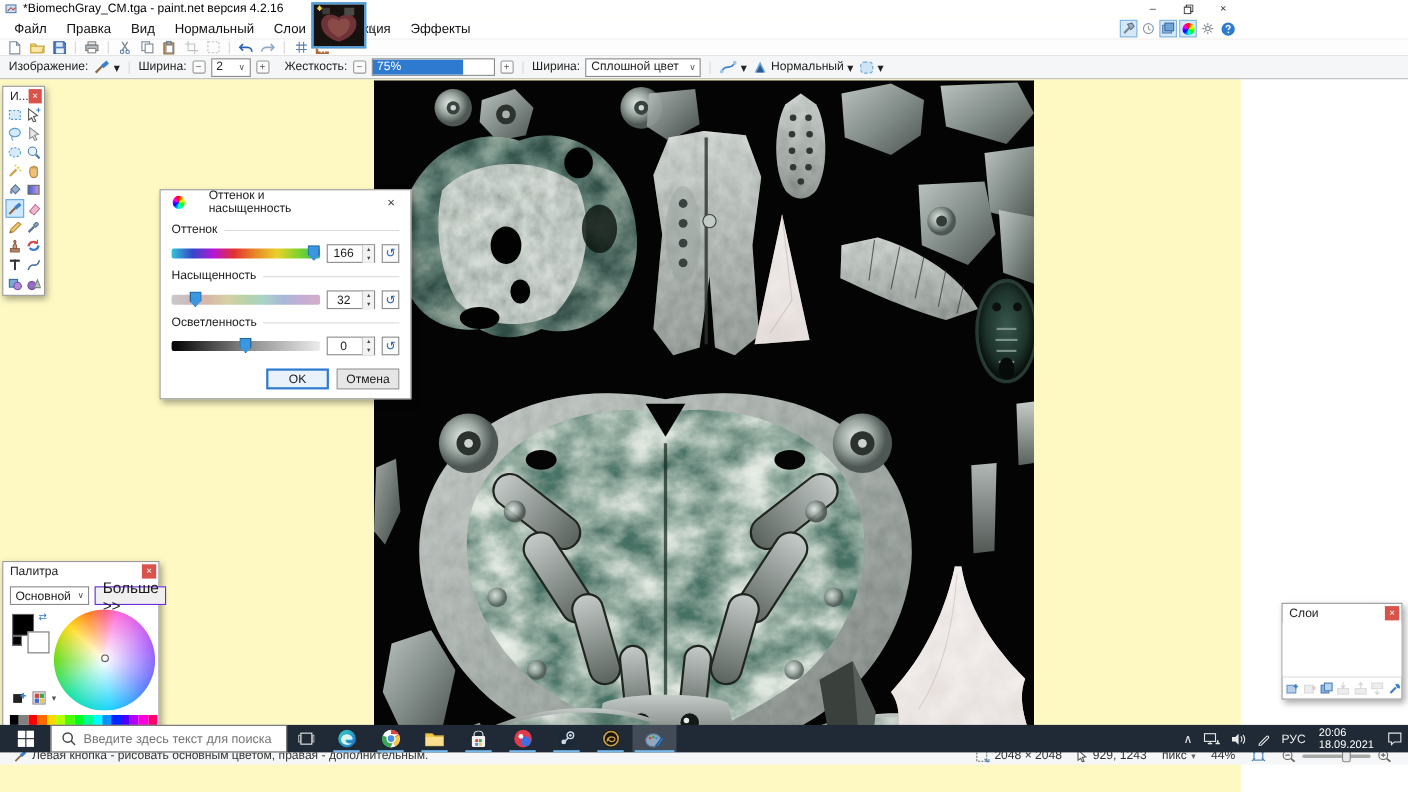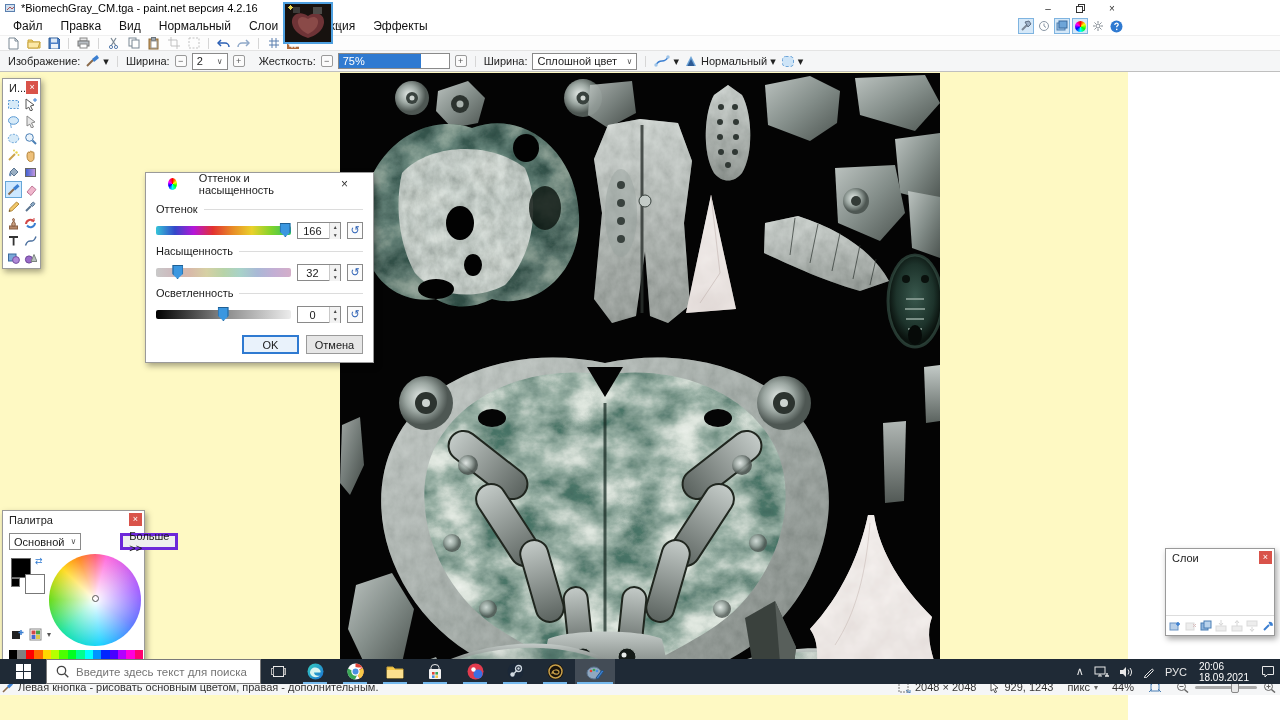--- a/index.html
+++ b/index.html
@@ -41,21 +41,21 @@
   .fwin-title { height:17px; display:flex; align-items:center; padding:0 2px 0 6px; font-size:11px; color:#222; }
   .fwin-title .sp { flex:1; }
   .xbtn { width:13px; height:13px; background:#d9534a; color:#fff; font-size:9px; line-height:12px; text-align:center; }
 
   
   .toolgrid { display:grid; grid-template-columns:17px 17px; justify-content:center; grid-auto-rows:17px; padding-bottom:2px; }
   .tool { display:flex; align-items:center; justify-content:center; border:1px solid transparent; }
   .tool.sel { background:#cde8ff; border-color:#66a7d8; }
 
   
-  .dlg-title { height:22px; display:flex; align-items:center; gap:22px; padding:0 22px; font-size:11px; }
+  .dlg-title { height:22px; display:flex; align-items:center; gap:22px; padding:0 11px; font-size:11px; }
   .dlg-title .sp { flex:1; }
   .dlg-x { font-size:12px; color:#333; padding:0 3px; }
   .dlg-body { padding:2px 10px 8px 10px; }
   .grp { display:flex; align-items:center; gap:6px; margin-top:6px; }
   .grp .rule { flex:1; height:1px; background:#dcdcdc; }
   .srow { display:flex; align-items:center; margin-top:7px; gap:6px; }
   .track { position:relative; width:146px; height:9px; border-radius:2px; }
   .track.hue { background:linear-gradient(90deg,#35c4d8,#3348c9,#b515d8,#e23131 42%,#e88a27,#ead12b,#7fd32c,#2dbf62); }
   .track.sat { background:linear-gradient(90deg,#c9c9c9,#cdb9bd,#d8b9a9,#d6d0a4,#b7d3a8,#a8d2c9,#a9b9d6,#c3aed4,#d4aec9); }
   .track.lig { background:linear-gradient(90deg,#000,#888,#ececec); }
@@ -64,21 +64,21 @@
   .spin .val { flex:1; text-align:center; padding-right:2px; font-size:11px; }
   .spin .ud { width:11px; display:flex; flex-direction:column; border-left:1px solid #c9c9c9; }
   .spin .ud span { height:8px; font-size:5px; line-height:8px; text-align:center; color:#444; background:#f2f2f2; }
   .rst { width:17px; height:17px; border:1px solid #8a8a8a; background:#fbfbfb; color:#2a5fb4; font-size:11px; display:flex; align-items:center; justify-content:center; }
   .dlgbtns { display:flex; justify-content:flex-end; gap:7px; margin-top:12px; }
   .pbtn { min-width:57px; height:19px; background:#e6e6e6; border:1px solid #9a9a9a; font-size:11px; display:flex; align-items:center; justify-content:center; }
   .pbtn.focus { border:2px solid #2f7ad1; background:#e9f2fb;text-align:right; }
 
   
   .palrow { display:flex; gap:5px; padding:5px 6px 2px 6px; }
-  .morebtn { height:17px; border:3px solid #6d28d9; background:#efefef; padding:0 6px; display:flex; align-items:center; font-size:11px;margin-left:34px; }
+  .morebtn { height:17px; border:1px solid #6d28d9; background:#efefef; padding:0 6px; display:flex; align-items:center; font-size:14px; }
   .palbody { position:relative; height:96px; }
   .fgsq { position:absolute; left:8px; top:6px; width:20px; height:20px; background:#000; border:1px solid #666; outline:1px solid #fff; }
   .bgsq { position:absolute; left:22px; top:22px; width:20px; height:20px; background:#fff; border:1px solid #777; }
   .fgsm { position:absolute; left:8px; top:26px; width:9px; height:9px; background:#000; border:1px solid #777; }
   .swap { position:absolute; left:32px; top:4px; color:#2f7ad1; font-size:9px; }
   .wheel { position:absolute; left:46px; top:2px; width:92px; height:92px; border-radius:50%;
      background:radial-gradient(circle at 50% 50%, rgba(255,255,255,1) 0%, rgba(255,255,255,.55) 35%, rgba(255,255,255,0) 78%),
      conic-gradient(from 15deg, #ff57d8, #9a4dff 17%, #4d6bff 30%, #00cfff 44%, #00e09a 58%, #59d800 71%, #ffd500 83%, #ff7a00 90%, #ff4d6b 96%, #ff57d8); }
   .wheelmark { position:absolute; left:43px; top:41px; width:7px; height:7px; border:1px solid #555; border-radius:50%; }
   .palicons { position:absolute; left:8px; top:76px; display:flex; gap:5px; align-items:center; }
@@ -89,21 +89,21 @@
   .layrow { margin:1px; height:36px; background:#cde8ff; border:1px solid #7fb2e5; display:flex; align-items:center; gap:6px; padding:0 4px; }
   .laythumb { width:30px; height:30px; border:1px solid #888; background:#111; }
   .layname { flex:1; font-size:11px; }
   .chk { width:13px; height:13px; border:1px solid #555; background:#fff; font-size:10px; line-height:12px; text-align:center; color:#222; }
   .layspace { height:49px; background:#fff; }
   .laybar { height:20px; border-top:1px solid #ddd; display:flex; align-items:center; gap:3px; padding-left:3px; }
   .lbi { width:13px; height:13px; display:flex; align-items:center; justify-content:center; }
   .dis { opacity:.35; }
 
   
-  .statusbar { position:absolute; left:0; top:678px; width:1280px; height:17px; background:#f5f6f7; border-top:1px solid #d9d9d9; display:flex; align-items:center; font-size:11px; color:#333; padding:0 2px; }
+  .statusbar { position:absolute; left:0; top:678px; width:1280px; height:17px; background:#f5f6f7; border-top:1px solid #d9d9d9; display:flex; align-items:center; font-size:11px; color:#333; padding:0 13px; }
   .statusbar .sp { flex:1; }
   .st { display:flex; align-items:center; gap:4px; margin-right:14px; }
   .zslider { position:relative; width:62px; height:3px; background:#aaa; border-radius:2px; margin:0 6px; }
   .zthumb { position:absolute; left:58%; top:-4px; width:8px; height:11px; background:#e9e9e9; border:1px solid #888; border-radius:2px; }
 
   
   .taskbar { position:absolute; left:0; top:659px; width:1280px; height:25px; background:#1f2a36; display:flex; align-items:stretch; z-index:60; }
   .startbtn { width:46px; display:flex; align-items:center; justify-content:center; }
   .searchbox { width:215px; background:#fff; display:flex; align-items:center; gap:7px; padding-left:9px; border:1px solid #7a7a7a; }
   .searchbox input { border:none; outline:none; font-size:11.5px; width:175px; color:#333; font-family:"Liberation Sans",sans-serif; background:transparent; }

